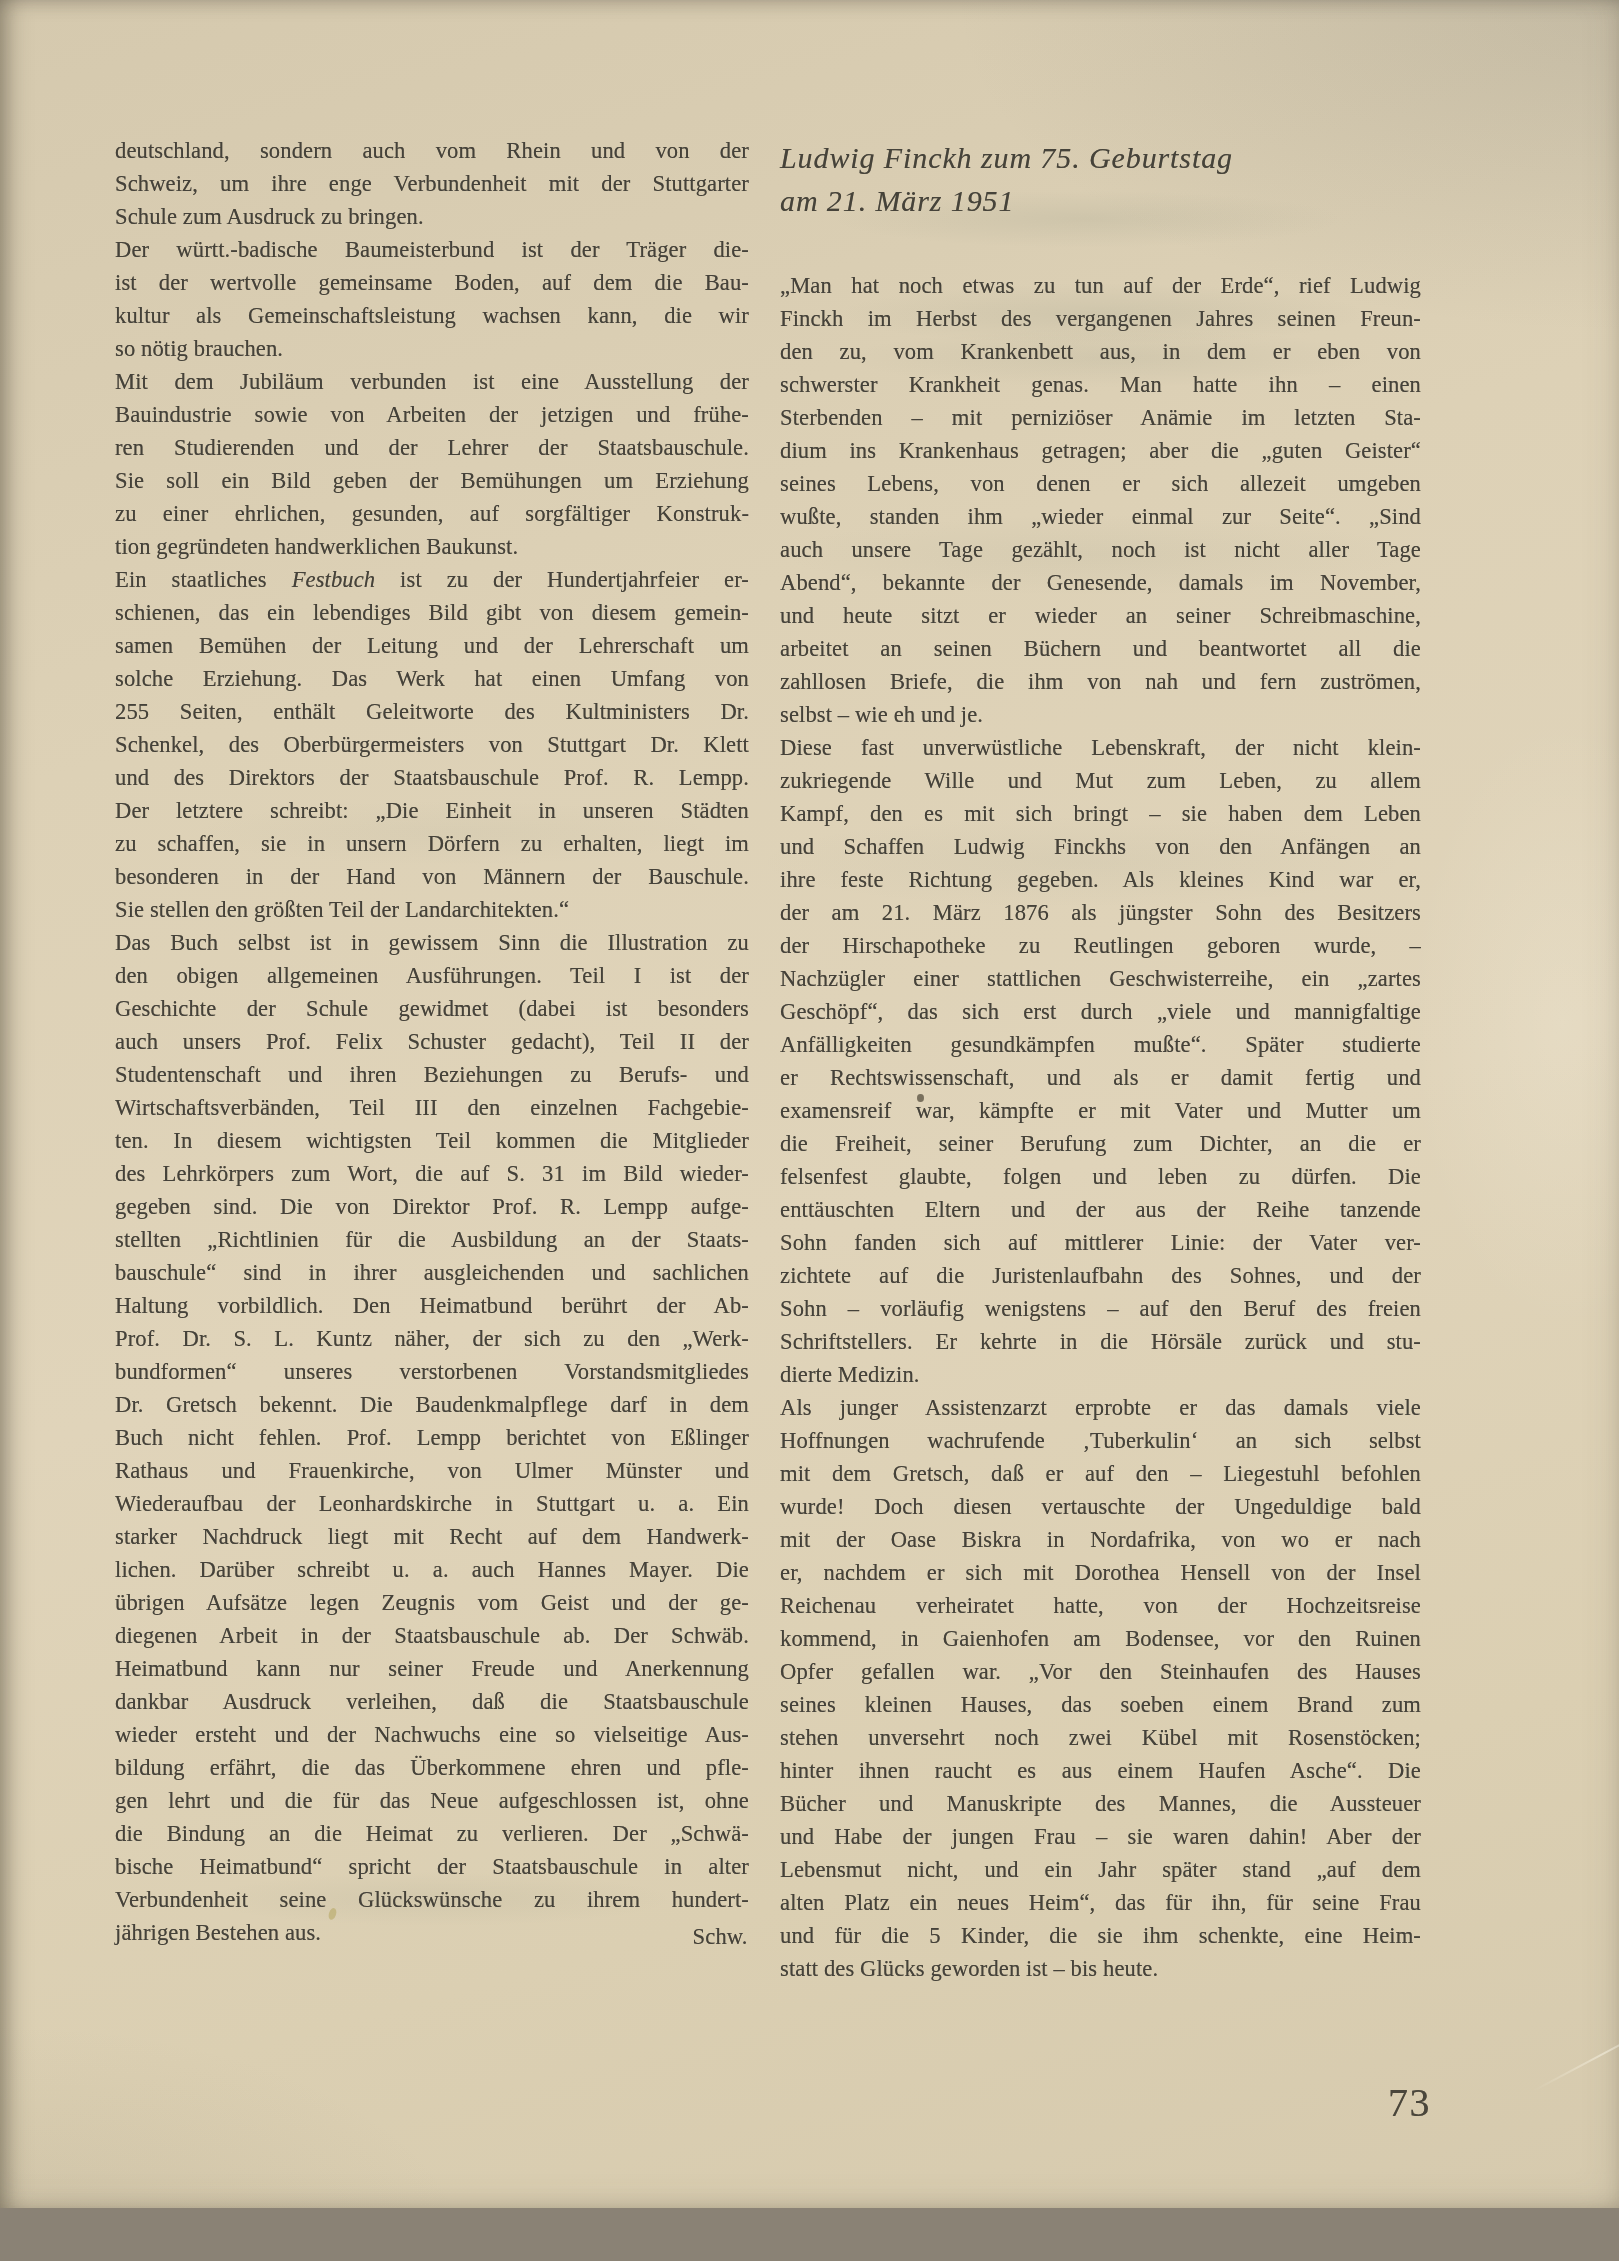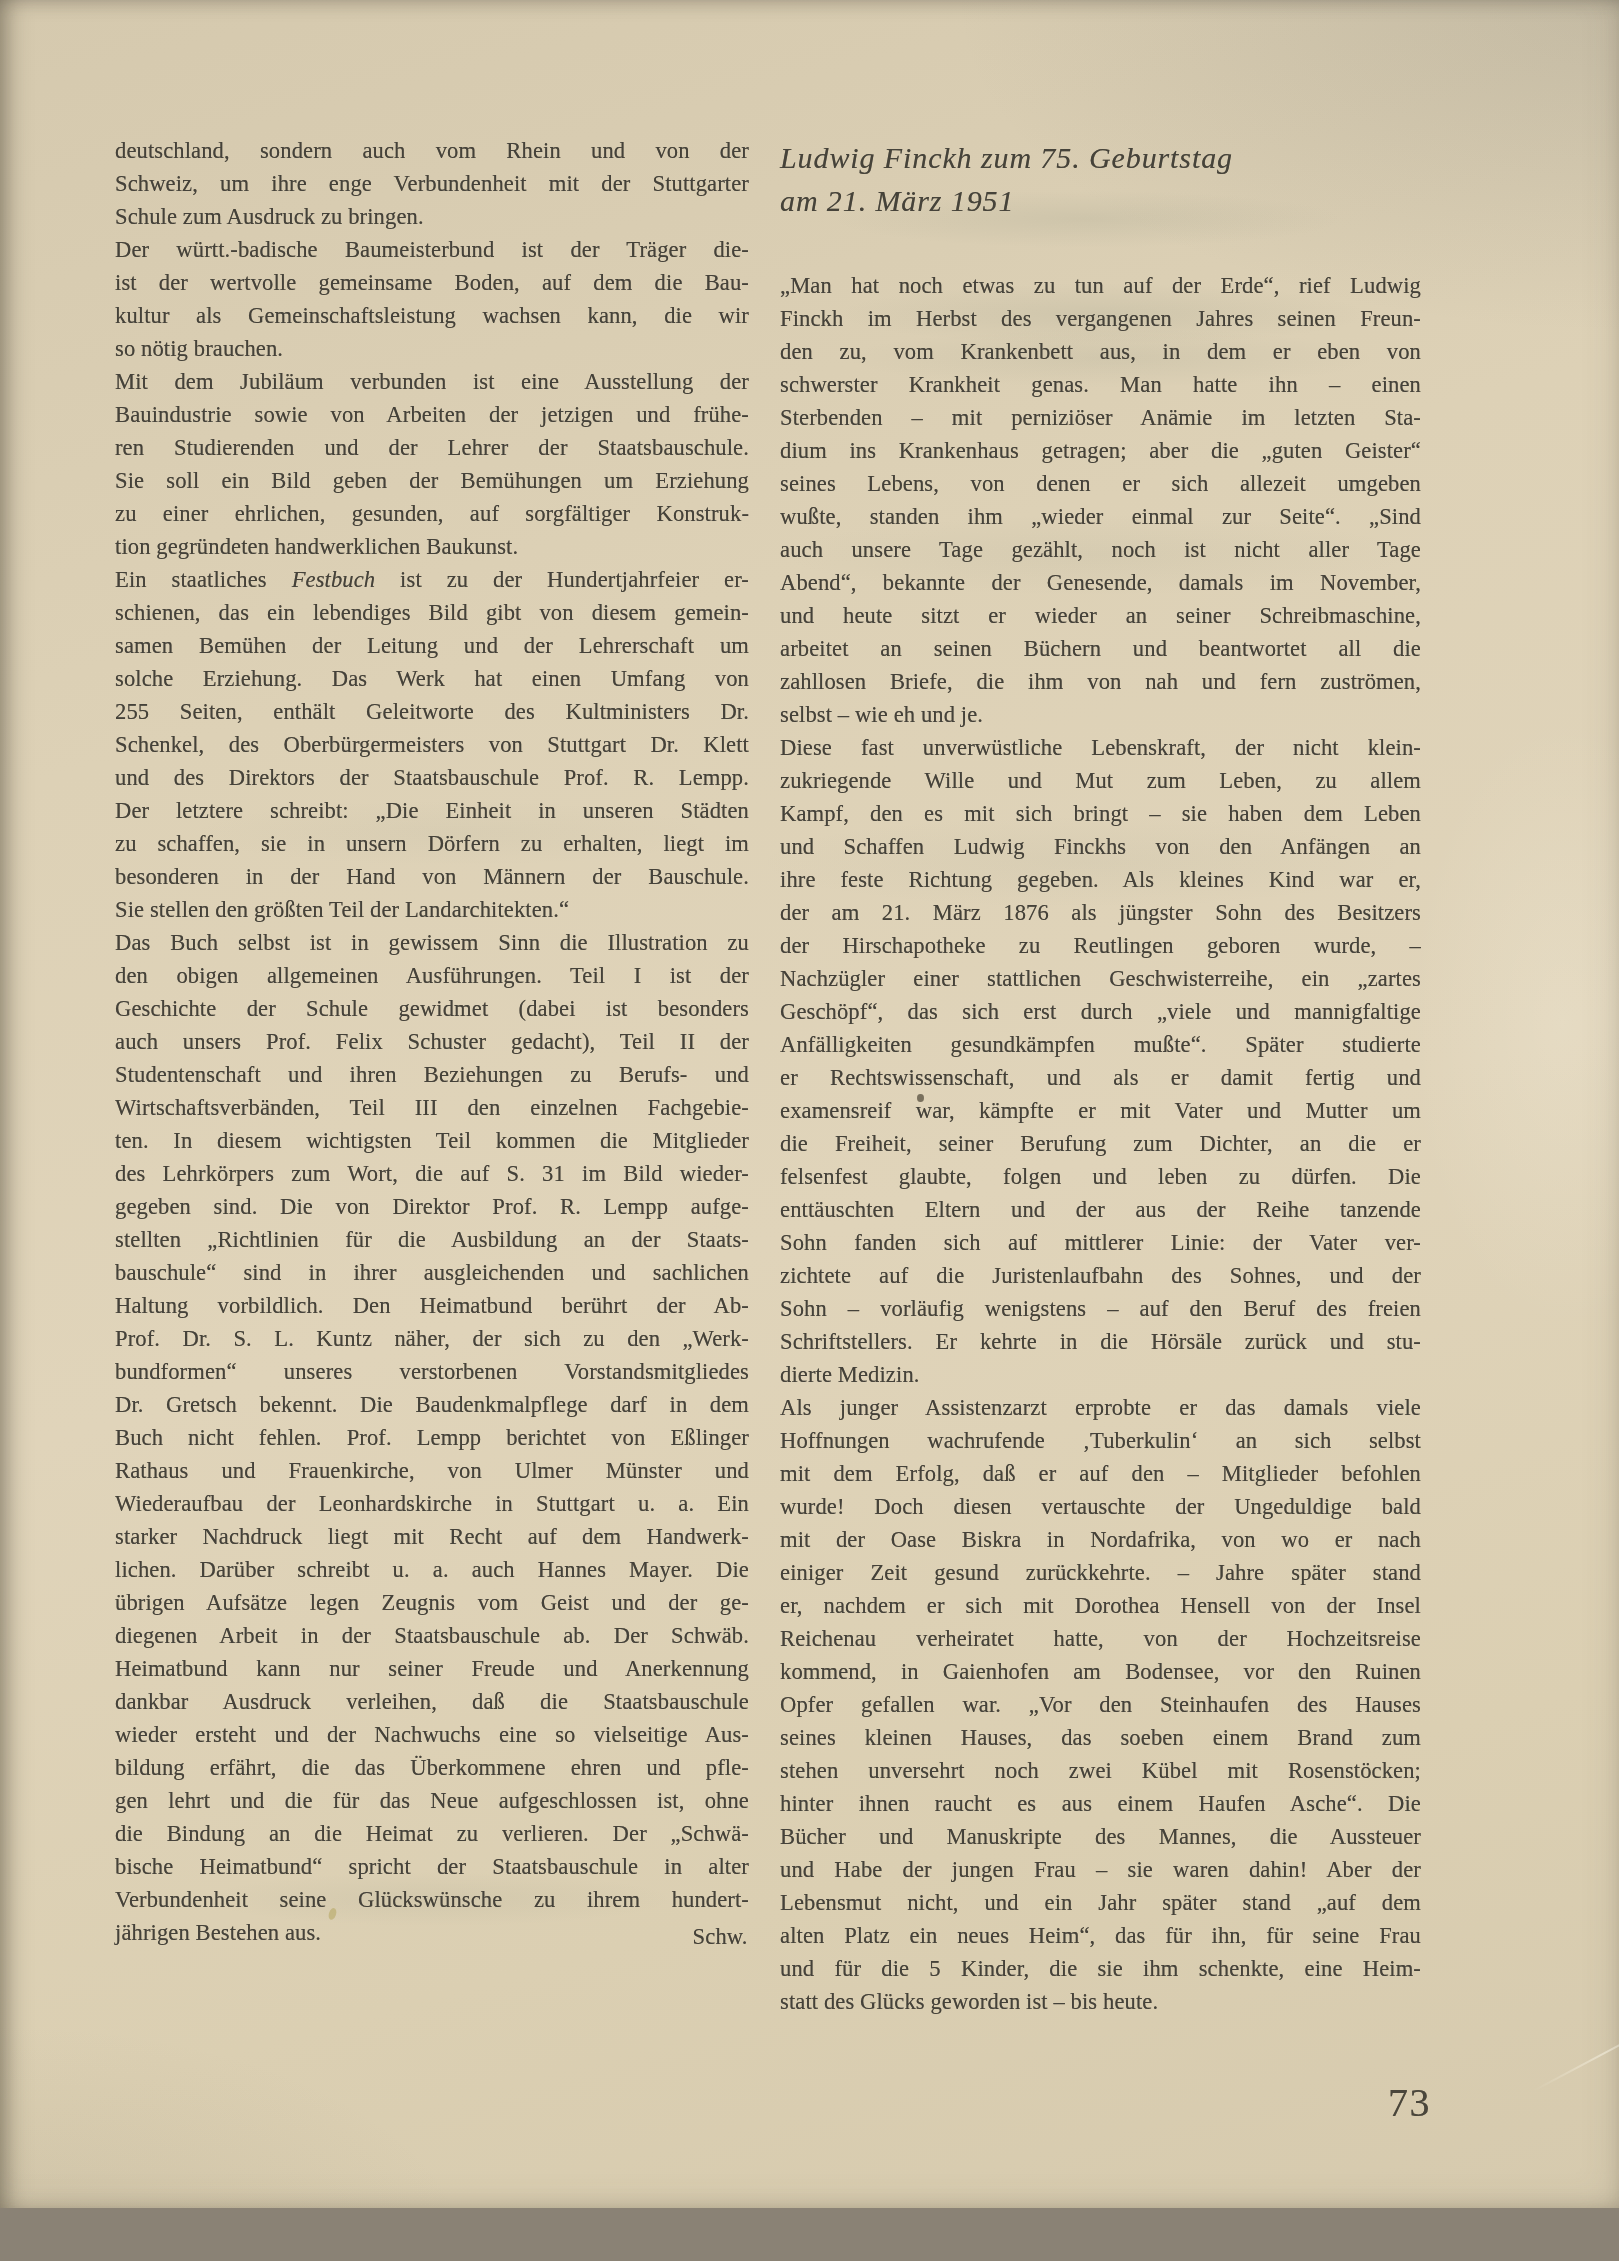--- a/index.html
+++ b/index.html
@@ -162,24 +162,23 @@
         <div class="line">die Freiheit, seiner Berufung zum Dichter, an die er</div>
         <div class="line">felsenfest glaubte, folgen und leben zu dürfen. Die</div>
         <div class="line">enttäuschten Eltern und der aus der Reihe tanzende</div>
         <div class="line">Sohn fanden sich auf mittlerer Linie: der Vater ver-</div>
         <div class="line">zichtete auf die Juristenlaufbahn des Sohnes, und der</div>
         <div class="line">Sohn – vorläufig wenigstens – auf den Beruf des freien</div>
         <div class="line">Schriftstellers. Er kehrte in die Hörsäle zurück und stu-</div>
         <div class="line end">dierte Medizin.</div>
         <div class="line">Als junger Assistenzarzt erprobte er das damals viele</div>
         <div class="line">Hoffnungen wachrufende ‚Tuberkulin‘ an sich selbst</div>
-        <div class="line">mit dem Erfolg, daß er auf den – Mitglieder befohlen</div>
+        <div class="line">mit dem Gretsch, daß er auf den – Liegestuhl befohlen</div>
         <div class="line">wurde! Doch diesen vertauschte der Ungeduldige bald</div>
         <div class="line">mit der Oase Biskra in Nordafrika, von wo er nach</div>
-        <div class="line">einiger Zeit gesund zurückkehrte. – Jahre später stand</div>
         <div class="line">er, nachdem er sich mit Dorothea Hensell von der Insel</div>
         <div class="line">Reichenau verheiratet hatte, von der Hochzeitsreise</div>
         <div class="line">kommend, in Gaienhofen am Bodensee, vor den Ruinen</div>
         <div class="line">Opfer gefallen war. „Vor den Steinhaufen des Hauses</div>
         <div class="line">seines kleinen Hauses, das soeben einem Brand zum</div>
         <div class="line">stehen unversehrt noch zwei Kübel mit Rosenstöcken;</div>
         <div class="line">hinter ihnen raucht es aus einem Haufen Asche“. Die</div>
         <div class="line">Bücher und Manuskripte des Mannes, die Aussteuer</div>
         <div class="line">und Habe der jungen Frau – sie waren dahin! Aber der</div>
         <div class="line">Lebensmut nicht, und ein Jahr später stand „auf dem</div>

